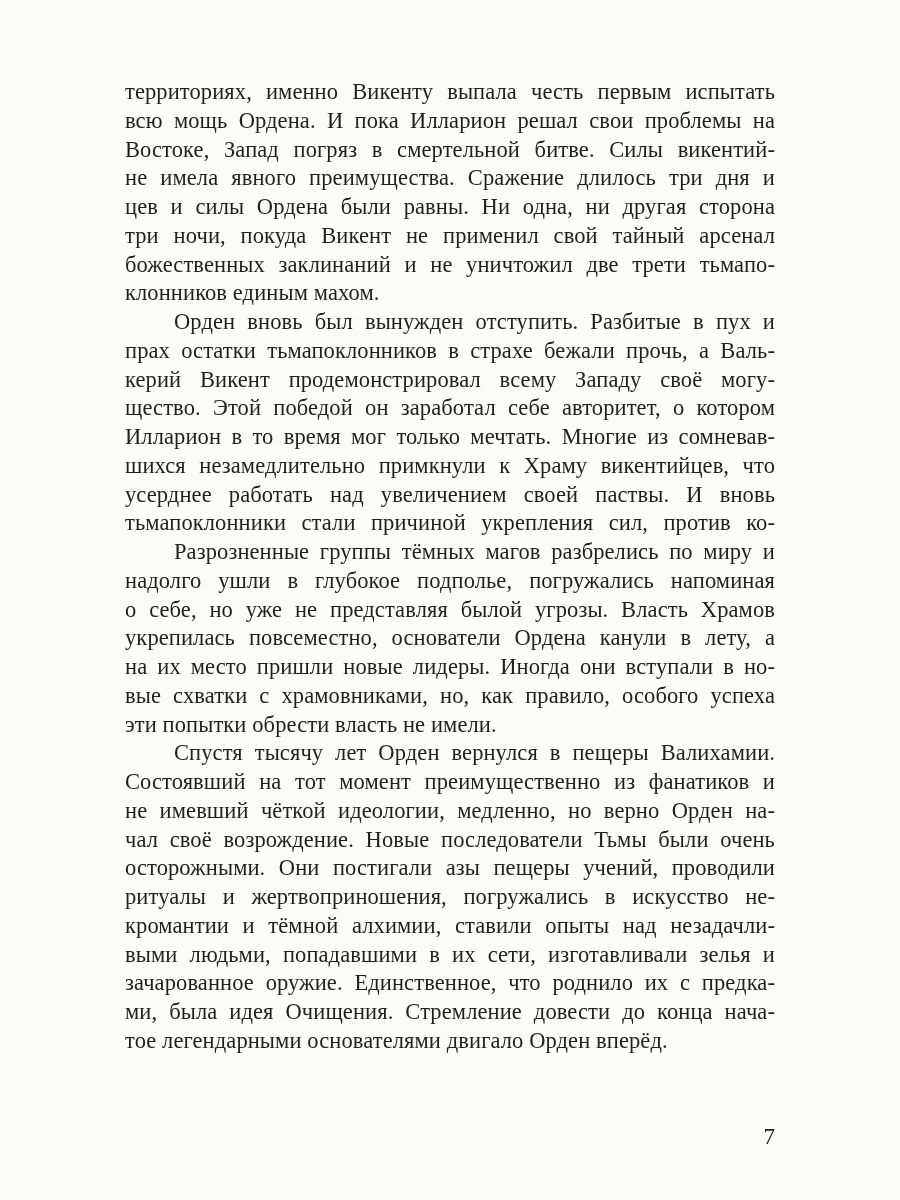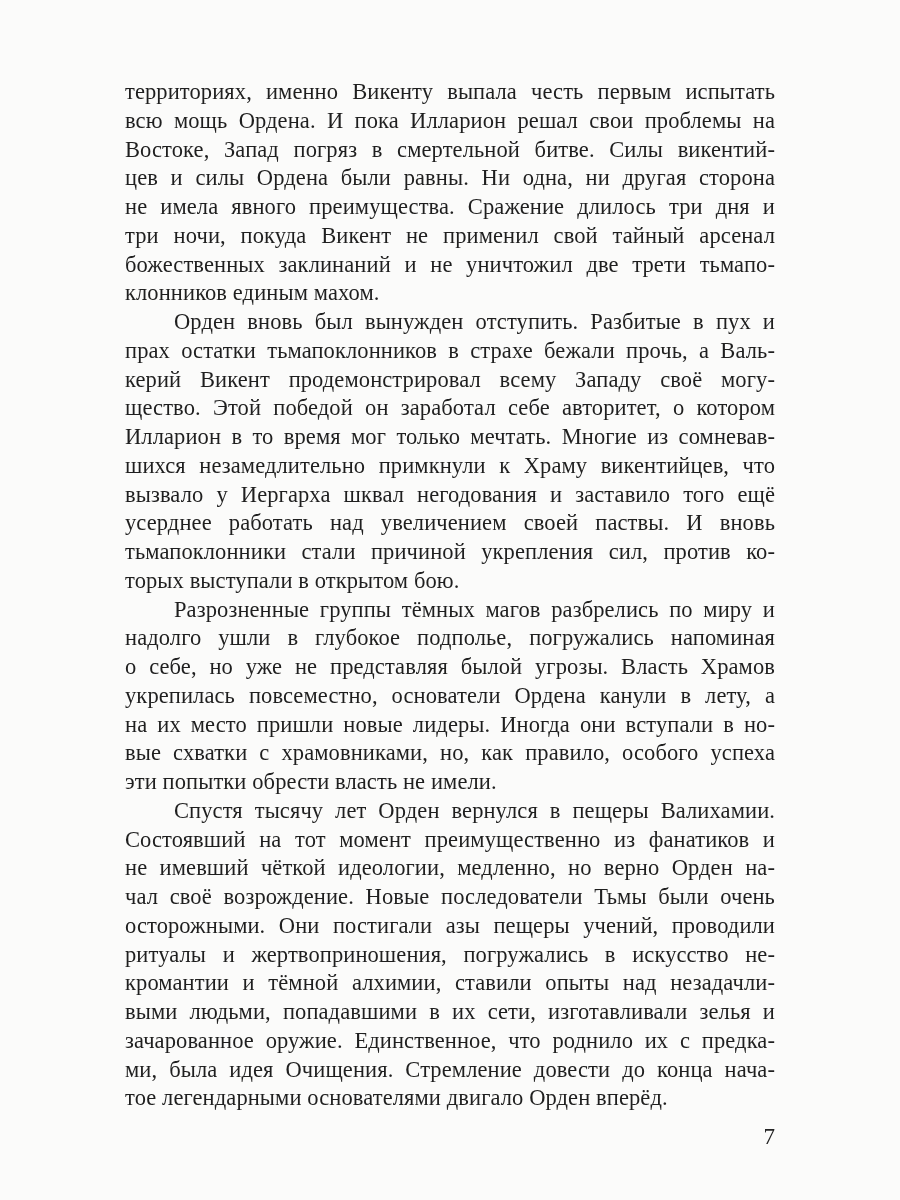--- a/index.html
+++ b/index.html
@@ -58,37 +58,35 @@
 </style>
 </head>
 <body>
 
 <div class="page">
   <div class="text-block">
       <div class="paragraph">
         <div class="line">территориях, именно Викенту выпала честь первым испытать</div>
         <div class="line">всю мощь Ордена. И пока Илларион решал свои проблемы на</div>
         <div class="line">Востоке, Запад погряз в смертельной битве. Силы викентий-</div>
+        <div class="line">не имела явного преимущества. Сражение длилось три дня и</div>
         <div class="line">цев и силы Ордена были равны. Ни одна, ни другая сторона</div>
-        <div class="line">не имела явного преимущества. Сражение длилось три дня и</div>
         <div class="line">три ночи, покуда Викент не применил свой тайный арсенал</div>
         <div class="line">божественных заклинаний и не уничтожил две трети тьмапо-</div>
         <div class="line last">клонников единым махом.</div>
       </div>
       <div class="paragraph">
         <div class="line first-indented">Орден вновь был вынужден отступить. Разбитые в пух и</div>
         <div class="line">прах остатки тьмапоклонников в страхе бежали прочь, а Валь-</div>
         <div class="line">керий Викент продемонстрировал всему Западу своё могу-</div>
         <div class="line">щество. Этой победой он заработал себе авторитет, о котором</div>
         <div class="line">Илларион в то время мог только мечтать. Многие из сомневав-</div>
         <div class="line">шихся незамедлительно примкнули к Храму викентийцев, что</div>
-        <div class="line">вызвало у Иергарха шквал негодования и заставило того ещё</div>
         <div class="line">усерднее работать над увеличением своей паствы. И вновь</div>
         <div class="line">тьмапоклонники стали причиной укрепления сил, против ко-</div>
-        <div class="line last">торых выступали в открытом бою.</div>
       </div>
       <div class="paragraph">
         <div class="line first-indented">Разрозненные группы тёмных магов разбрелись по миру и</div>
         <div class="line">надолго ушли в глубокое подполье, погружались напоминая</div>
         <div class="line">о себе, но уже не представляя былой угрозы. Власть Храмов</div>
         <div class="line">укрепилась повсеместно, основатели Ордена канули в лету, а</div>
         <div class="line">на их место пришли новые лидеры. Иногда они вступали в но-</div>
         <div class="line">вые схватки с храмовниками, но, как правило, особого успеха</div>
         <div class="line last">эти попытки обрести власть не имели.</div>
       </div>

